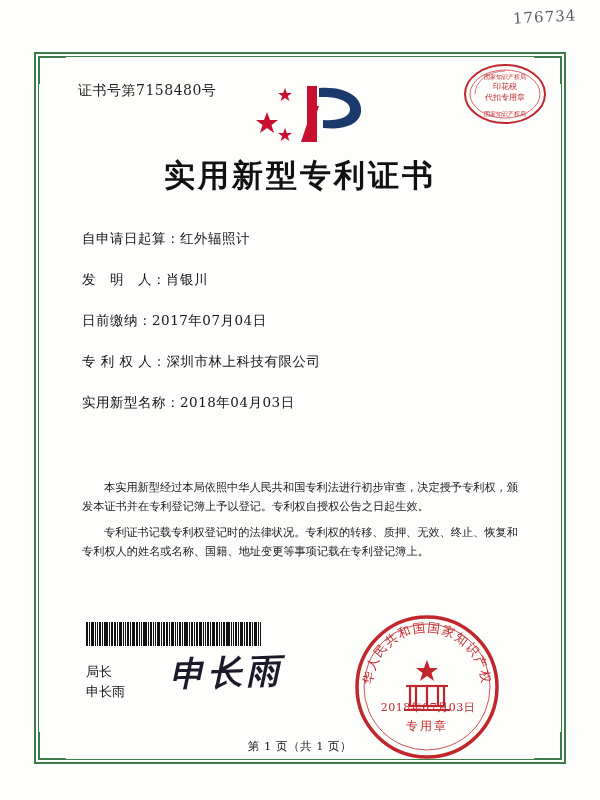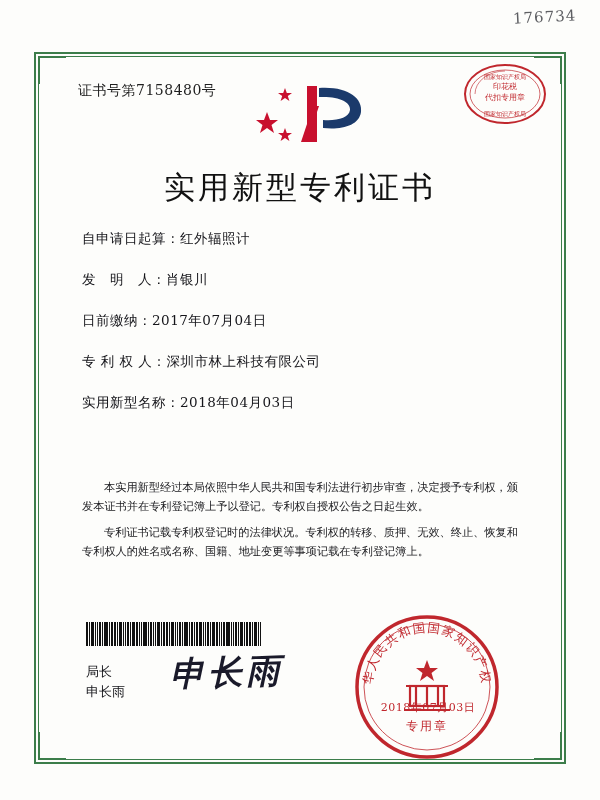--- a/index.html
+++ b/index.html
@@ -90,25 +90,24 @@
   }
   .seal-oval svg { display: block; }
 
   .title {
     position: absolute;
     left: 0;
     right: 0;
     top: 155px;
     text-align: center;
     font-family: "DejaVu Serif", serif;
-    font-weight: normal;
+    font-weight: bold;
     font-size: 31px;
     color: #111111;
     letter-spacing: 3px;
-    margin-top: 12px;
   }
 
   .fields {
     position: absolute;
     left: 82px;
     top: 230px;
     width: 440px;
   }
   .field-row {
     font-family: "DejaVu Serif", serif;
@@ -367,14 +366,15 @@
         <line x1="64" y1="74" x2="64" y2="94"></line>
         <line x1="75" y1="74" x2="75" y2="94"></line>
         <line x1="86" y1="74" x2="86" y2="94"></line>
         <line x1="52" y1="98" x2="98" y2="98"></line>
       </g>
       <text x="75" y="118" font-family="DejaVu Serif, serif" font-size="12" fill="#c0272d" text-anchor="middle" letter-spacing="2">专用章</text>
     </svg>
   </div>
   <div class="seal-date">2018年07月03日</div>
 
+  <div class="page-footer">第 1 页（共 1 页）</div>
 
 </div>
 
 </body></html>

